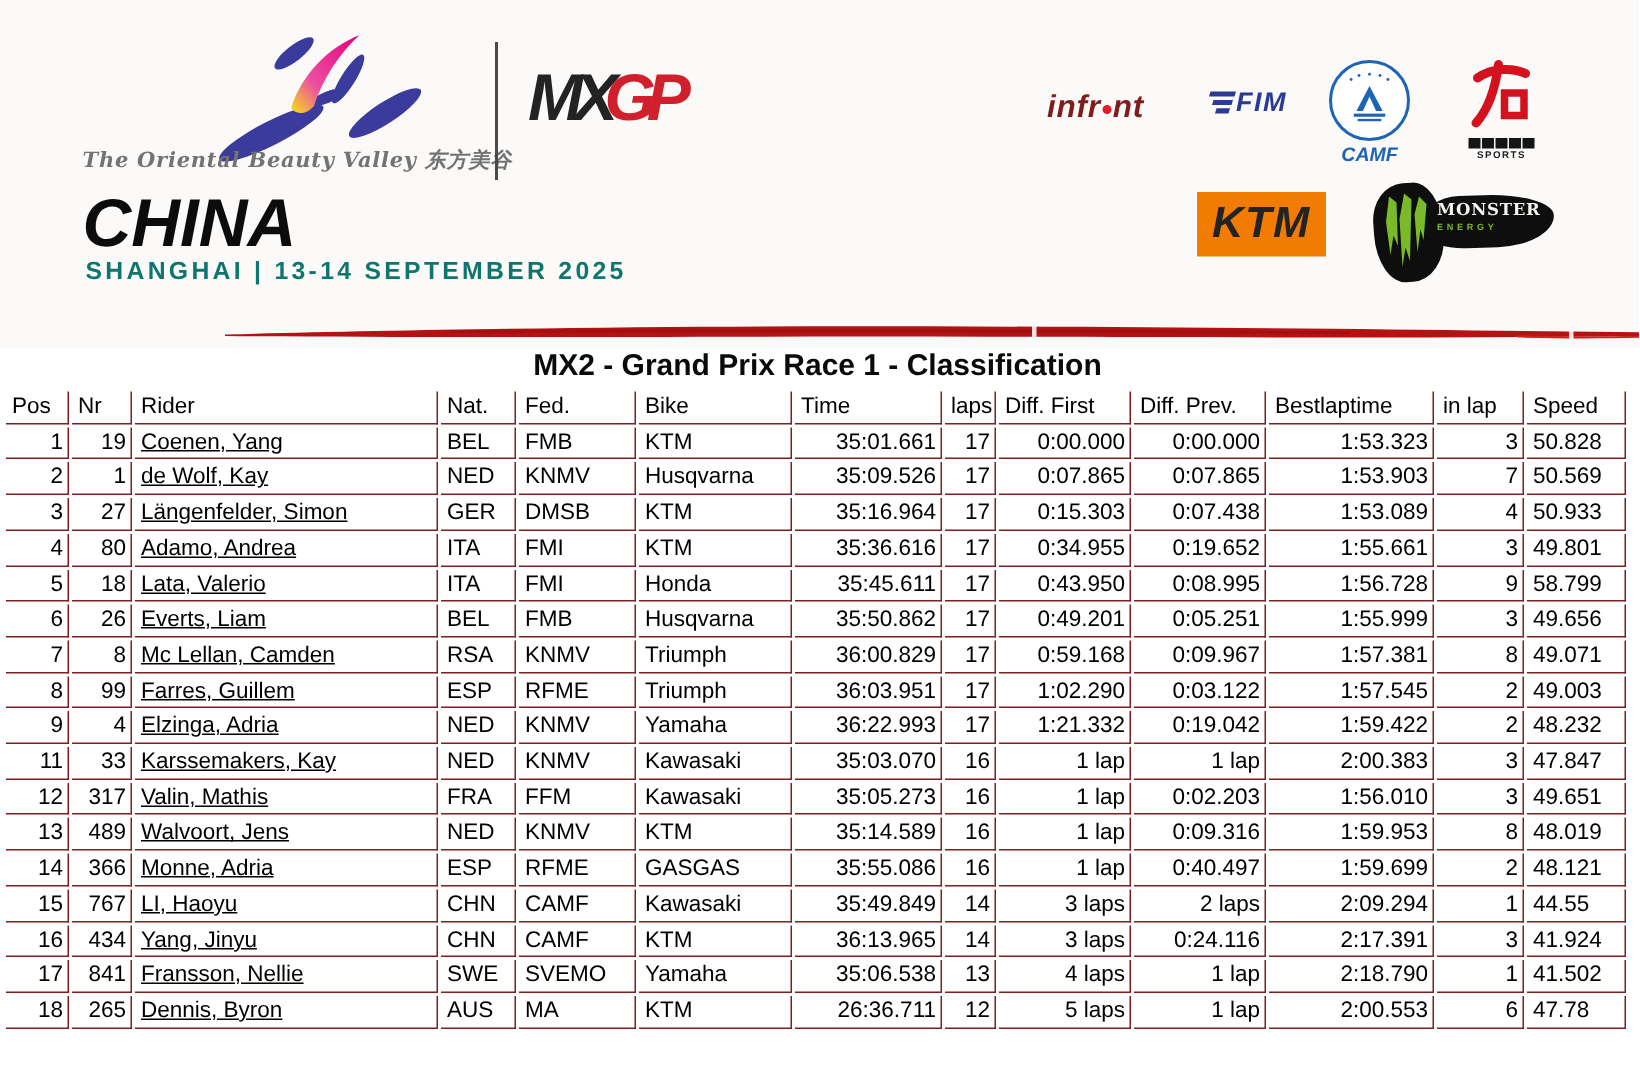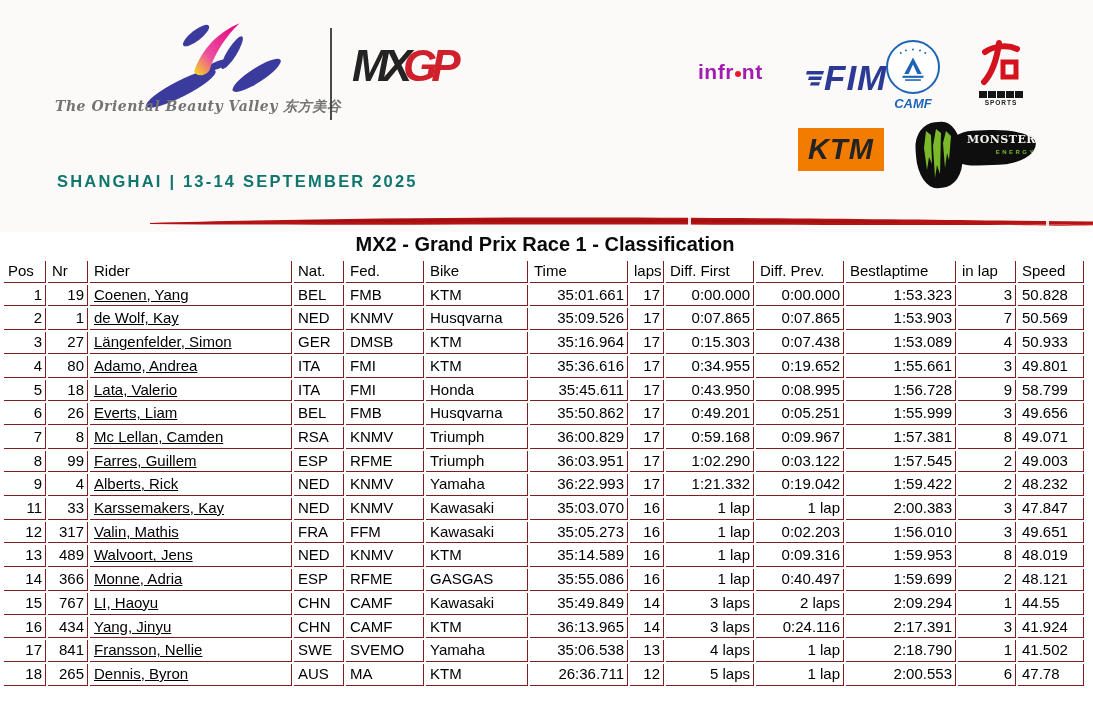--- a/index.html
+++ b/index.html
@@ -10,44 +10,44 @@
   .obv-logo{position:absolute;left:143px;top:20px;width:180px;height:88px;}
   .obv-caption{position:absolute;left:55px;top:98px;width:310px;
                font-family:"DejaVu Serif",serif;font-style:italic;font-weight:bold;
                font-size:14px;color:#737373;letter-spacing:.5px;white-space:nowrap;}
   .banner-divider{position:absolute;left:330px;top:28px;width:2px;height:92px;background:#4a4a4a;}
   .mxgp{position:absolute;left:352px;top:26px;font-style:italic;font-weight:bold;
         font-size:44px;line-height:80px;letter-spacing:-6px;white-space:nowrap;}
   .mxgp .mx{color:#232323;}
   .mxgp .gp{color:#d0202c;margin-left:-3px;}
   .infront{position:absolute;left:698px;top:60px;font-weight:bold;font-size:21px;
-           color:#a21caf;letter-spacing:.5px;}
+           color:#7f1d1d;letter-spacing:.5px;font-style:italic;}
   .infront .dot{display:inline-block;width:6px;height:6px;border-radius:50%;
                 background:#e51b2c;margin:0 1px 2px 1px;}
   .fim{position:absolute;left:798px;top:58px;display:flex;align-items:center;}
-  .fim .fim-text{font-style:italic;font-weight:bold;font-size:35px;color:#2b3a94;letter-spacing:1px;}
+  .fim .fim-text{font-style:italic;font-weight:bold;font-size:18px;color:#2b3a94;letter-spacing:1px;}
   .camf{position:absolute;left:884px;top:40px;width:58px;text-align:center;}
   .camf-circle{width:50px;height:50px;border:2.5px solid #1d64b5;border-radius:50%;
                margin:0 auto;background:#fff;display:flex;align-items:center;justify-content:center;}
   .camf-text{font-weight:bold;font-style:italic;font-size:13px;color:#1d64b5;
              margin-top:-11px;background:#fbfaf9;display:inline-block;padding:0 2px;}
   .hjh{position:absolute;left:974px;top:38px;width:54px;text-align:center;}
   .hjh-blocks{display:flex;gap:1px;justify-content:center;margin-top:1px;}
   .hjh-blocks i{display:block;width:8px;height:7px;background:#151515;}
   .hjh-sports{font-size:6.5px;font-weight:bold;color:#222;letter-spacing:1px;margin-top:1px;}
   .ktm{position:absolute;left:798px;top:128px;width:86px;height:43px;background:#f27c00;
        display:flex;align-items:center;justify-content:center;
        font-style:italic;font-weight:bold;font-size:29px;color:#232323;letter-spacing:1px;}
   .monster{position:absolute;left:916px;top:122px;width:122px;height:70px;}
   .monster .blob1{position:absolute;left:0;top:0;width:46px;height:66px;background:#0e0e0e;
                   border-radius:46% 40% 48% 42% / 38% 46% 42% 50%;transform:rotate(-4deg);}
   .monster .blob2{position:absolute;left:32px;top:8px;width:88px;height:35px;background:#0e0e0e;
                   border-radius:30% 55% 45% 35% / 55% 45% 60% 40%;transform:rotate(-2deg);}
   .monster .m-claw{position:absolute;left:6px;top:6px;}
-  .monster .m-text{position:absolute;left:42px;top:12px;width:78px;text-align:right;
+  .monster .m-text{position:absolute;left:42px;top:12px;width:78px;text-align:left;
                    font-family:"DejaVu Serif",serif;font-weight:bold;font-size:11px;
                    color:#f2f2ee;letter-spacing:.5px;line-height:12px;}
   .monster .m-energy{font-family:"Liberation Sans",sans-serif;font-size:6px;color:#7ab929;
                      letter-spacing:2.5px;font-weight:bold;}
   .china{position:absolute;left:55px;top:126px;font-style:italic;font-weight:bold;
          font-size:45px;line-height:46px;color:#0c0c0c;letter-spacing:0;}
   .shanghai{position:absolute;left:57px;top:172px;font-weight:bold;font-size:16.5px;
             letter-spacing:2.2px;color:#0f766e;}
   .stroke-svg{position:absolute;left:0;top:212px;}
   
@@ -148,20 +148,21 @@
         <path d="M4,3 L9,7 L10,36 L7,29 L5,42 L2,20 Z" fill="#7ab929"></path>
         <path d="M14,1 L19,5 L18,46 L15,37 L13,50 L11,18 Z" fill="#7ab929"></path>
         <path d="M24,3 L29,8 L27,32 L25,25 L23,40 L21,15 Z" fill="#7ab929"></path>
       </svg>
       <div class="m-text">
         <div>MONSTER</div>
         <div class="m-energy">ENERGY</div>
       </div>
     </div>
 
+    <div class="china">CHINA</div>
     <div class="shanghai">SHANGHAI | 13-14 SEPTEMBER 2025</div>
 
     <svg class="stroke-svg" width="1093" height="20" viewBox="0 0 1093 20">
       <path d="M150,11 C260,8 420,5.5 560,5.5 C720,5.5 880,7 1000,8.5 L1093,9.5 L1093,12
                C960,13.5 820,13 660,12.5 C480,12 300,13.5 150,12 Z" fill="#b51313"></path>
       <path d="M300,8.2 C500,6.8 700,7.2 900,9 L900,10.6 C700,10 500,9.6 300,9.8 Z" fill="#8f0f0f" opacity="0.55"></path>
       <path d="M1010,11.5 C1040,12.5 1070,12.3 1093,11.8 L1093,13.2 C1068,13.8 1038,13.8 1012,13 Z" fill="#c22"></path>
       <rect x="688" y="3" width="3" height="12" fill="#fbfaf9" opacity="0.9"></rect>
       <rect x="1046" y="5" width="3" height="9" fill="#fbfaf9" opacity="0.9"></rect>
     </svg>
@@ -319,21 +320,21 @@
       <td class="r">17</td>
       <td class="r">1:02.290</td>
       <td class="r">0:03.122</td>
       <td class="r">1:57.545</td>
       <td class="r">2</td>
       <td>49.003</td>
     </tr>
         <tr>
       <td class="r">9</td>
       <td class="r">4</td>
-      <td class="rider">Alberts, Rick</td>
+      <td class="rider">Elzinga, Adria</td>
       <td>NED</td>
       <td>KNMV</td>
       <td>Yamaha</td>
       <td class="r">36:22.993</td>
       <td class="r">17</td>
       <td class="r">1:21.332</td>
       <td class="r">0:19.042</td>
       <td class="r">1:59.422</td>
       <td class="r">2</td>
       <td>48.232</td>

